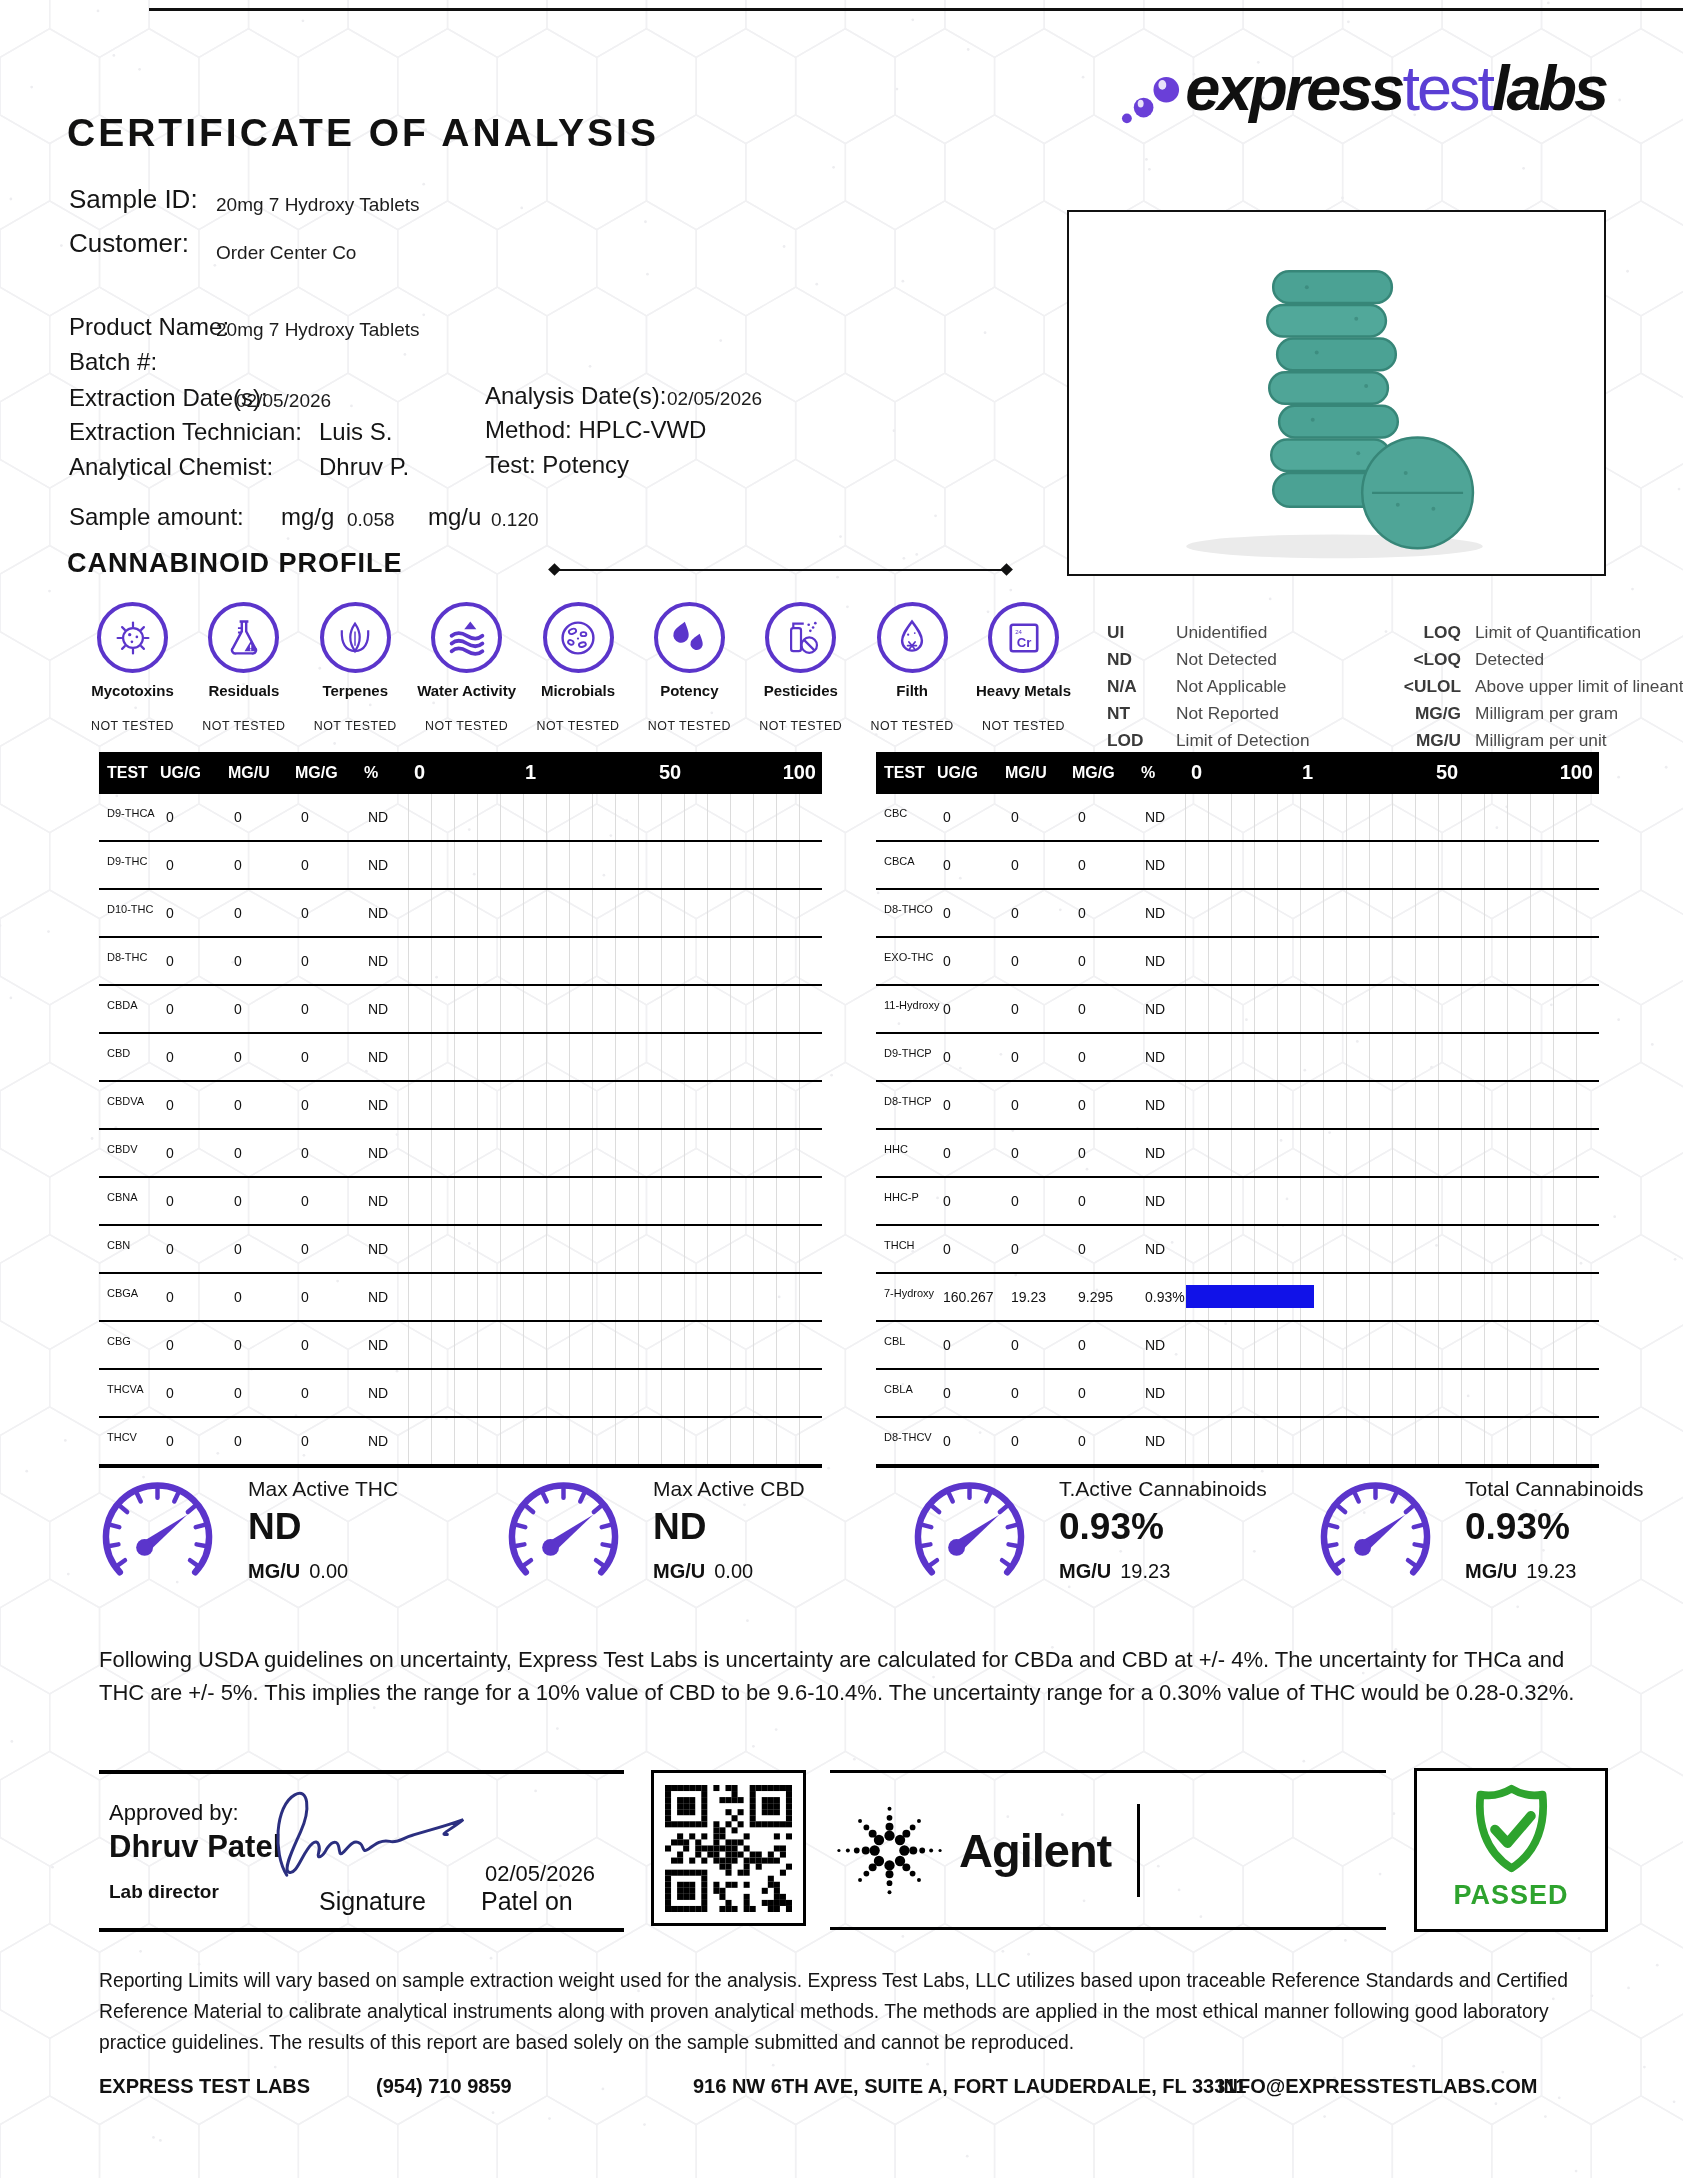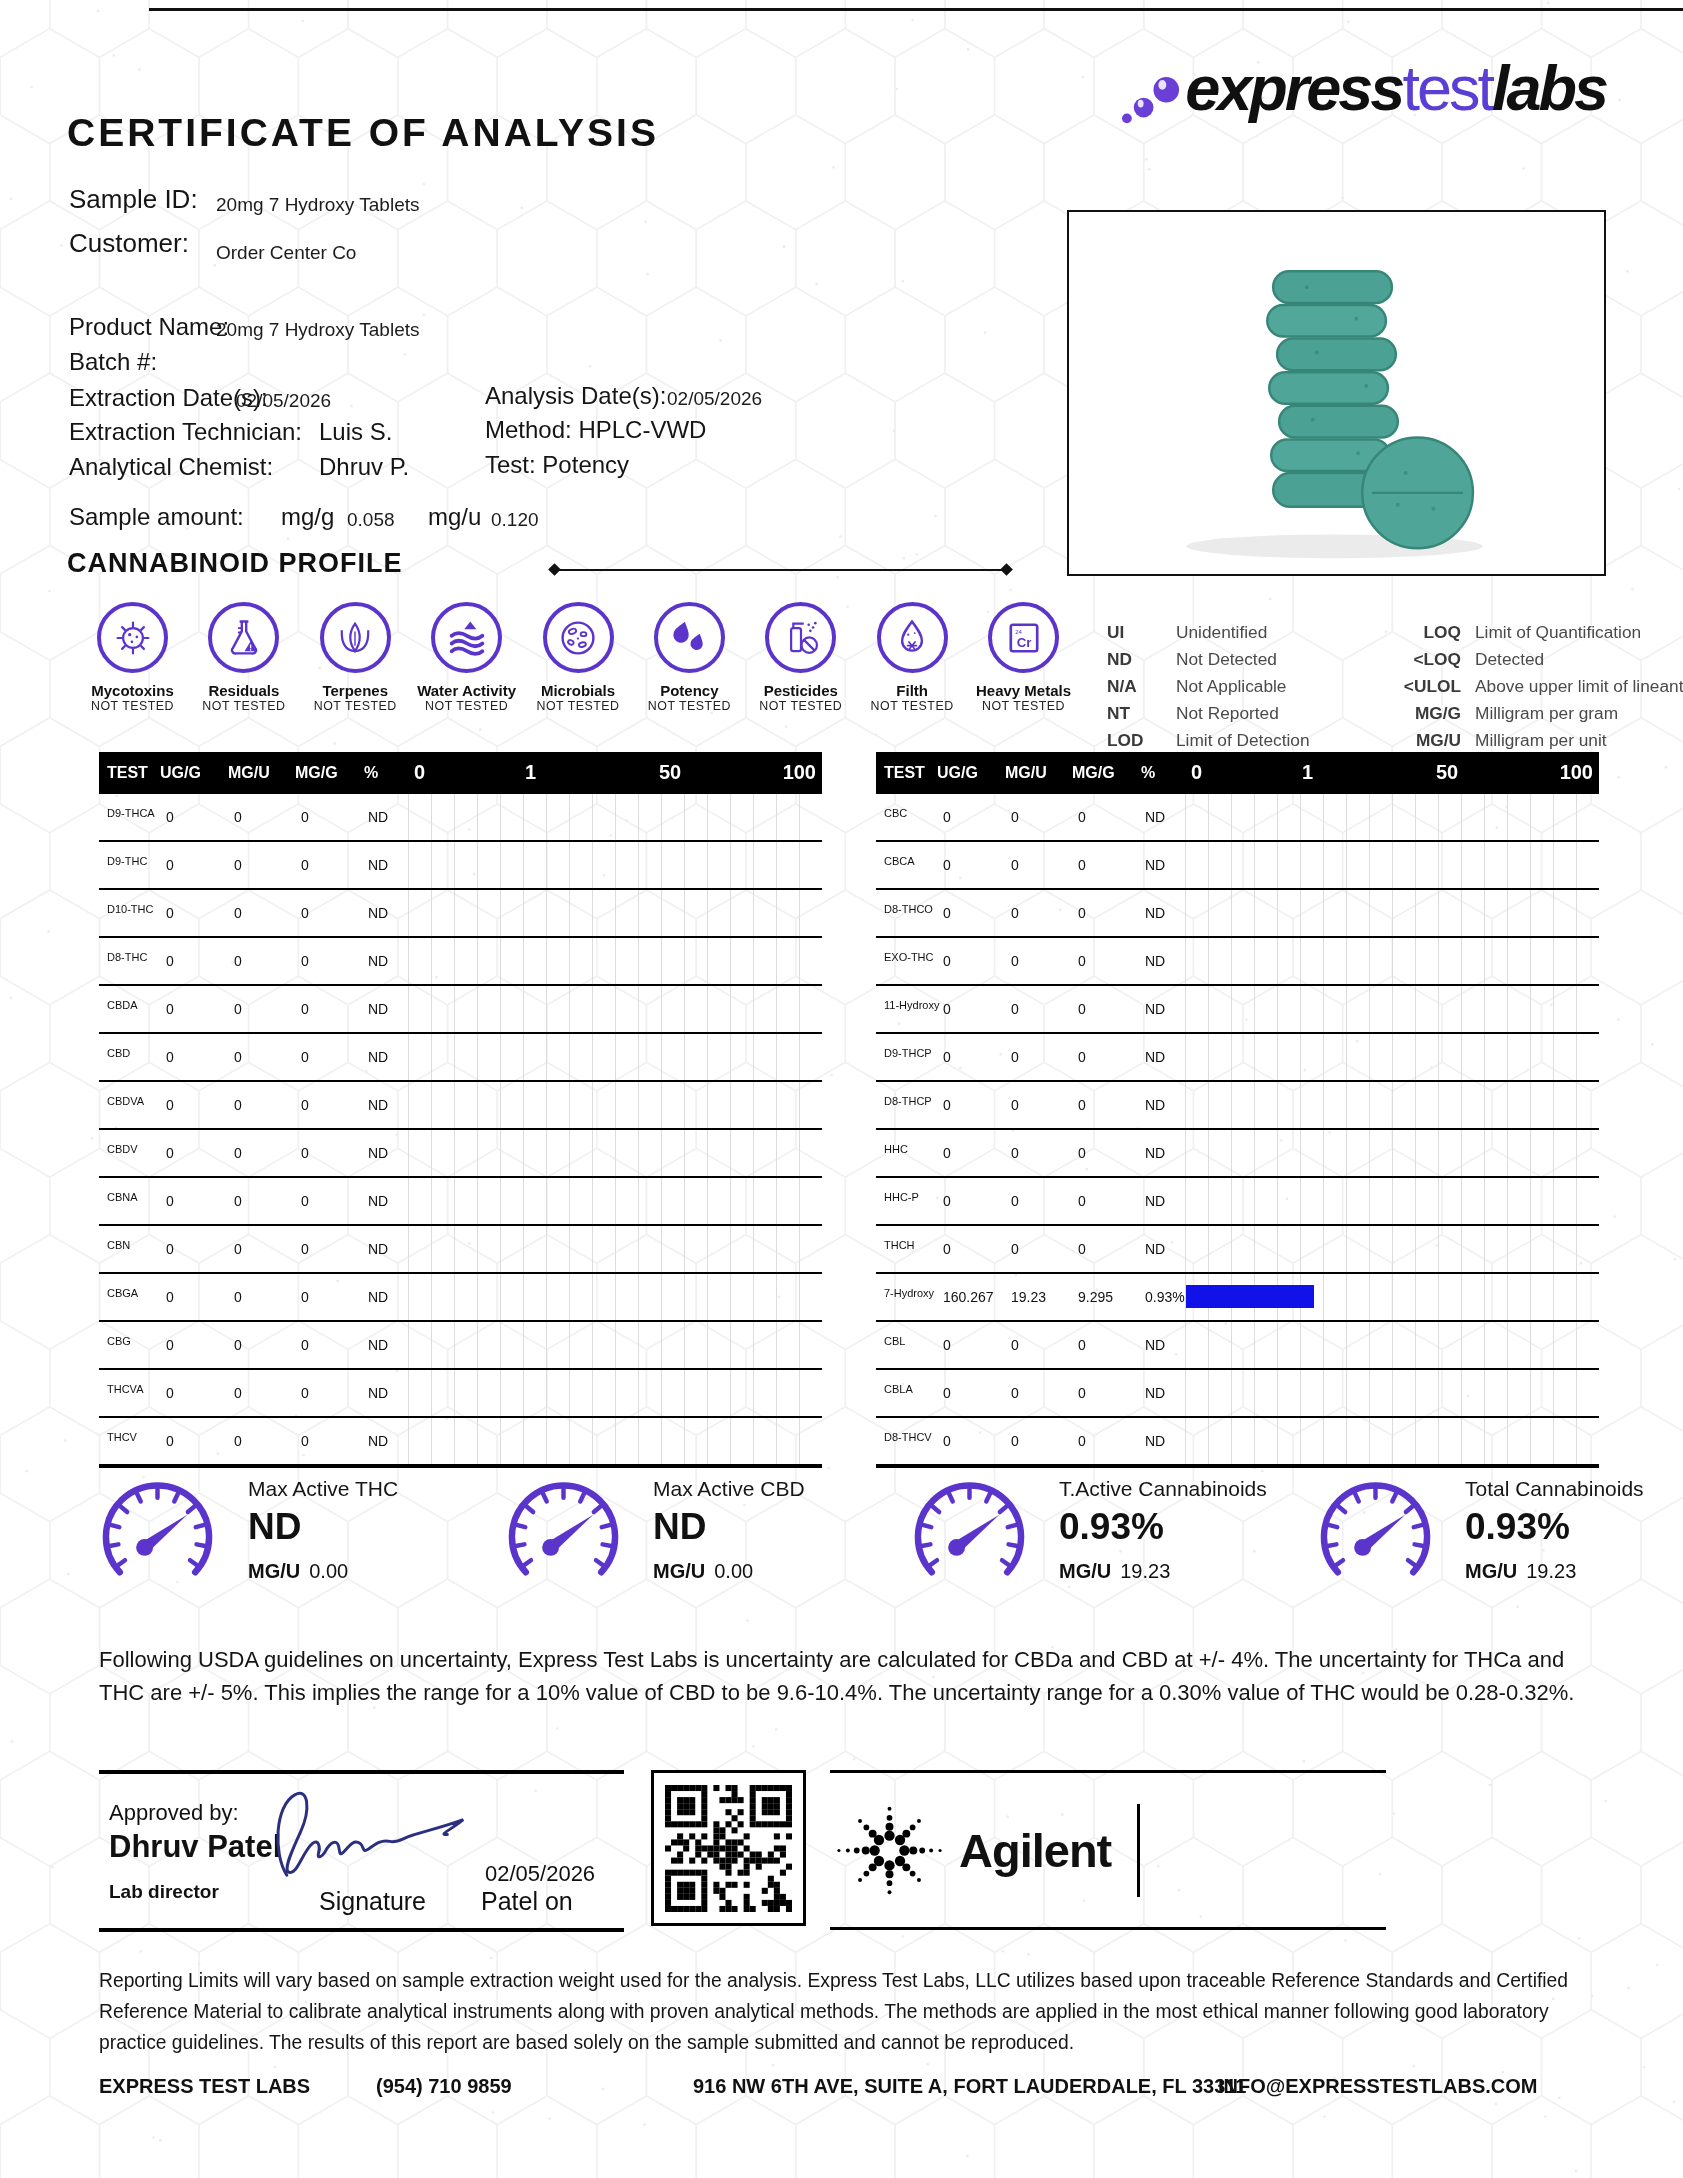--- a/index.html
+++ b/index.html
@@ -27,21 +27,21 @@
   .profile-heading{position:absolute;left:67px;top:548px;font-size:27px;font-weight:bold;letter-spacing:1px;}
   .profile-rule{position:absolute;left:554px;top:569px;width:453px;height:2px;background:#111;}
   .profile-rule::before,.profile-rule::after{content:"";position:absolute;top:-4px;width:9px;height:9px;background:#111;transform:rotate(45deg);}
   .profile-rule::before{left:-4px;} .profile-rule::after{right:-4px;}
 
   #screens{position:absolute;left:79px;top:602px;width:998px;display:flex;justify-content:space-between;}
   .screen{width:107px;text-align:center;}
   .screen-circle{width:63px;height:63px;border:4px solid #5b35cb;border-radius:50%;margin:0 auto;
                  display:flex;align-items:center;justify-content:center;background:#fff;}
   .screen-name{margin-top:9px;font-size:15px;font-weight:bold;white-space:nowrap;}
-  .screen-status{margin-top:0;font-size:12.4px;color:#222;letter-spacing:0.5px;}
+  .screen-status{margin-top:20px;font-size:12.4px;color:#222;letter-spacing:0.5px;}
 
   #legend{position:absolute;left:1107px;top:622px;display:grid;grid-template-columns:55px 188px 83px auto;
           column-gap:14px;row-gap:6px;font-size:17.3px;}
   .lg-term{font-weight:bold;color:#3a3a3a;white-space:nowrap;}
   .lg-def{color:#4a4a4a;white-space:nowrap;}
   .t-r{text-align:right;}
 
   .rtable{position:absolute;top:752px;width:723px;}
   .rtable.left{left:99px;} .rtable.right{left:876px;}
   .thead{position:relative;height:42px;background:#000;color:#fff;}
@@ -1751,20 +1751,27 @@
             <circle cx="70.6" cy="70.6" r="5.2"></circle>
             <circle cx="77.0" cy="77.0" r="4"></circle>
             <circle cx="83.3" cy="83.3" r="2.9"></circle>
             <circle cx="89.7" cy="89.7" r="2"></circle>
           </g>
         </svg>
       <div class="ag-name">Agilent</div>
       <div class="ag-div"></div>
     </div>
 
+    <div class="passed-box">
+      <svg width="97" height="97" viewBox="0 0 100 100" style="margin-top:10px;">
+        <path d="M50 8 C 60 14 72 16 82 14 C 85 42 78 72 50 90 C 22 72 15 42 18 14 C 28 16 40 14 50 8 Z" fill="#ffffff" stroke="#2ea32e" stroke-width="8" stroke-linejoin="round"></path>
+        <path d="M33 50 L46 64 L70 36" fill="none" stroke="#2ea32e" stroke-width="10" stroke-linecap="round" stroke-linejoin="round"></path>
+      </svg>
+      <div class="passed-label">PASSED</div>
+    </div>
 
     <div class="disclaimer">Reporting Limits will vary based on sample extraction weight used for the analysis. Express Test Labs, LLC utilizes based upon traceable Reference Standards and Certified Reference Material to calibrate analytical instruments along with proven analytical methods. The methods are applied in the most ethical manner following good laboratory practice guidelines. The results of this report are based solely on the sample submitted and cannot be reproduced.</div>
     <span class="contact" style="left:99px;">EXPRESS TEST LABS</span>
     <span class="contact" style="left:376px;">(954) 710 9859</span>
     <span class="contact" style="left:693px;">916 NW 6TH AVE, SUITE A, FORT LAUDERDALE, FL 33311</span>
     <span class="contact" style="left:1218px;">INFO@EXPRESSTESTLABS.COM</span>
   </div>
 </div>
 
 

